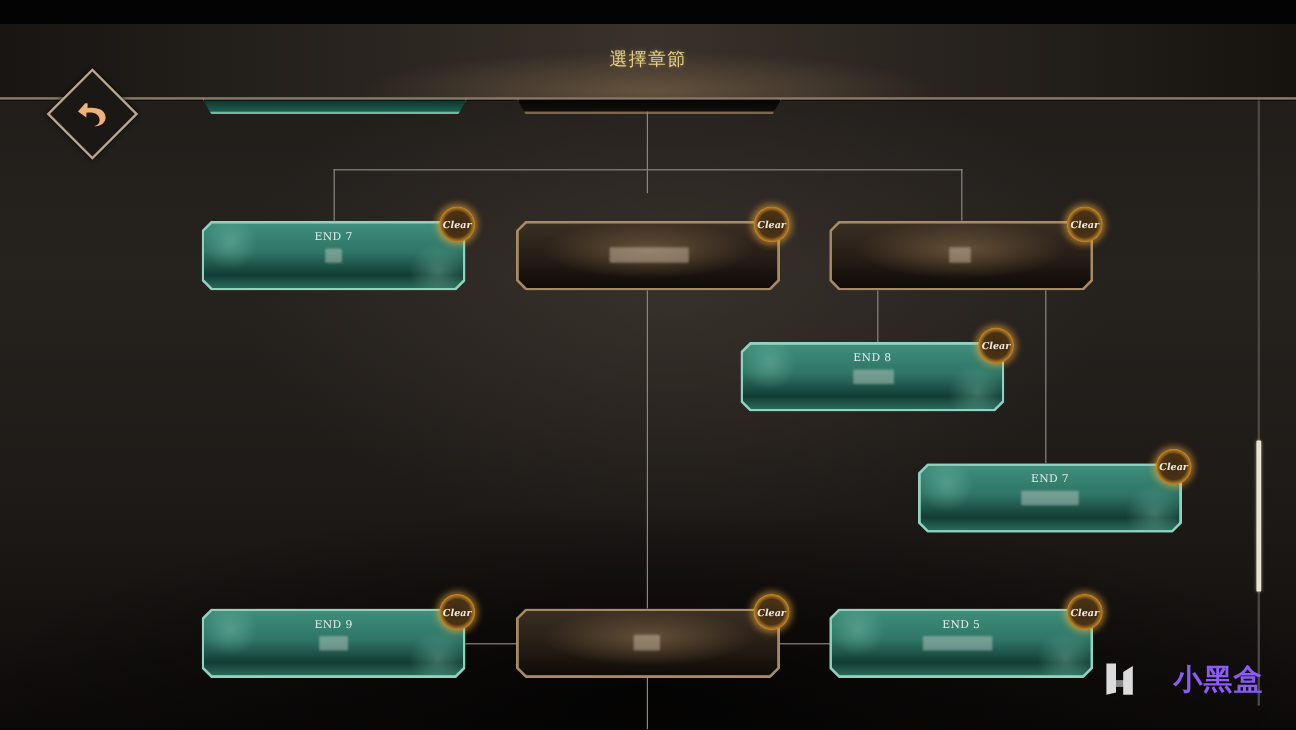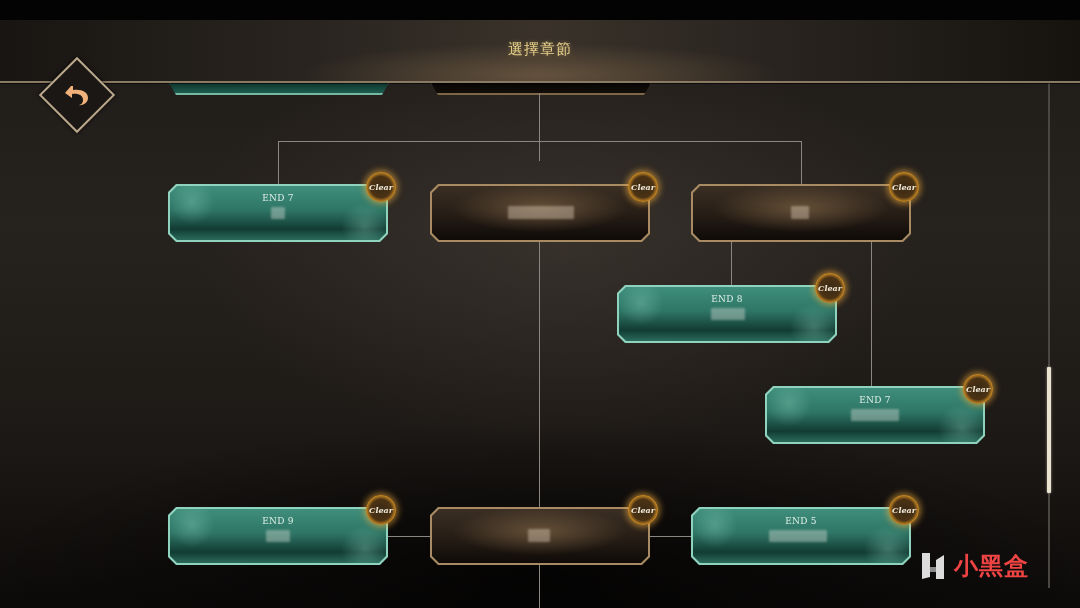--- a/index.html
+++ b/index.html
@@ -91,21 +91,21 @@
     .partial-node.brown {
       background:linear-gradient(180deg,#050403,#120d09); border:2px solid #7d6748; border-top:none;
       clip-path:polygon(0 0,100% 0, calc(100% - 8px) 100%, 8px 100%);
     }
     .scroll-track { position:absolute; left:1048px; top:80px; width:2px; height:508px; background:#4a4641; }
     .scroll-thumb { position:absolute; left:1047px; top:367px; width:4px; height:126px; background:#e9e3cf; border-radius:1px; box-shadow:0 0 3px rgba(255,250,230,0.5); cursor:pointer; }
     .watermark {
       position:absolute; left:918px; top:546px; height:40px; display:flex; align-items:center; gap:6px; z-index:7;
     }
     .wm-text {
-      font-family:"DejaVu Sans", sans-serif; font-size:24px; font-weight:bold; color:#ef4444; letter-spacing:1px;
+      font-family:"DejaVu Sans", sans-serif; font-size:24px; font-weight:bold; color:#8b5cf6; letter-spacing:1px;margin-left:24px;
     }
   </style>
 </head>
 <body>
 
 <div class="top-black"></div>
 
 <div class="screen">
 
   <div class="header">

